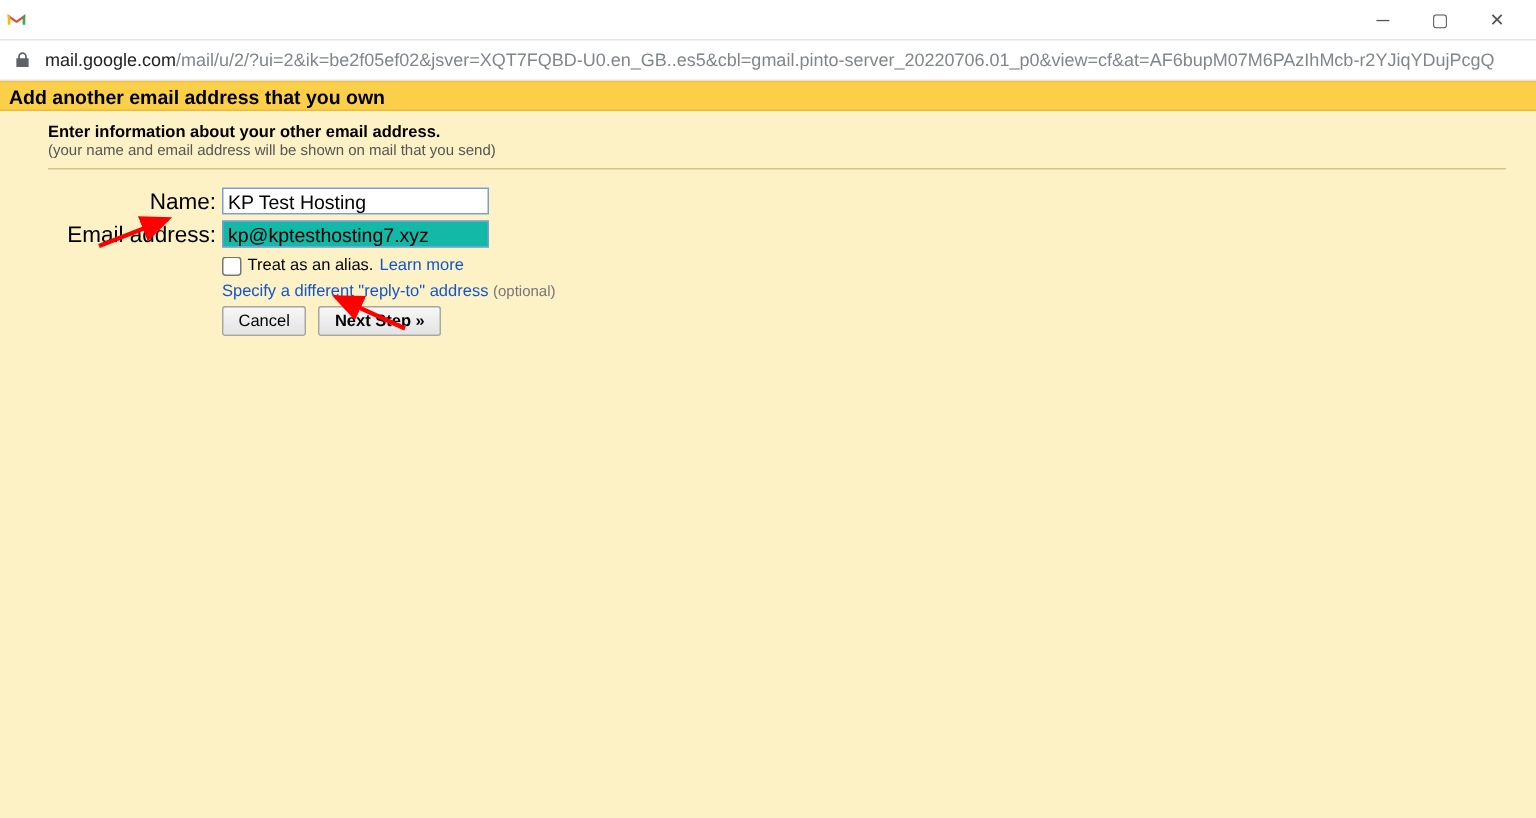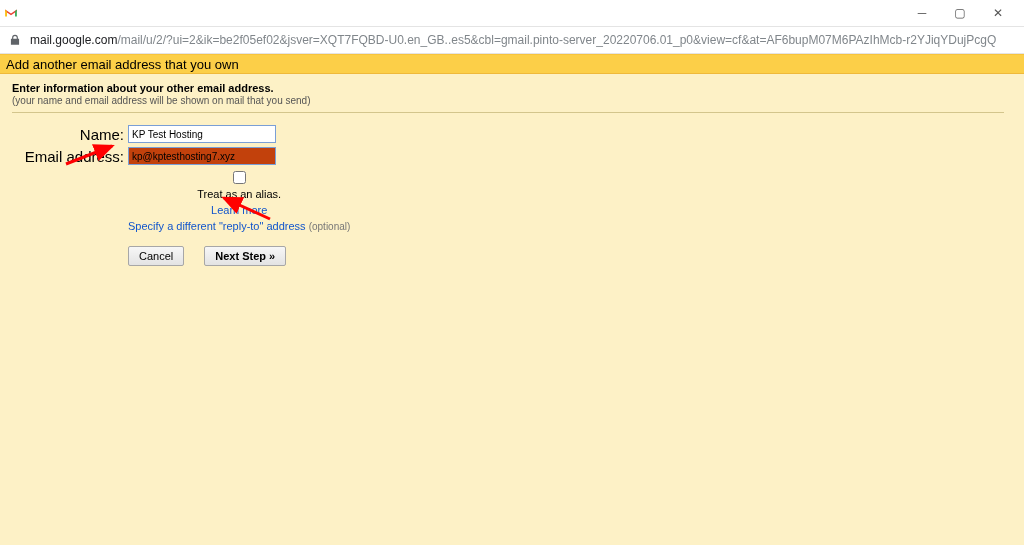--- a/index.html
+++ b/index.html
@@ -68,27 +68,27 @@
       overflow: hidden;
       position: relative;
     }
     .yellowbar {
       background: #fccf48;
       height: 20px;
       display: flex;
       align-items: center;
       padding-left: 6px;
       font-size: 13px;
-      font-weight: normal;
+      font-weight: bold;
       color: #000;
       border-top: 1px solid #f7c43c;
       border-bottom: 1px solid #efb93a;
     }
     .content {
-      padding: 8px 20px 0 12px;
+      padding: 8px 20px 0 32px;
     }
     .intro {
       font-weight: bold;
       font-size: 11px;
       color: #000;
     }
     .subintro {
       font-size: 10px;
       color: #555;
       margin-top: 1px;
@@ -105,51 +105,49 @@
       vertical-align: middle;
       padding: 2px 4px 2px 0;
       white-space: nowrap;
       color: #000;
       font-size: 15px;
     }
     td.field {
       padding: 2px 0;
     }
     input[type="text"] {
-      width: 148px;
+      width: 178px;
       height: 18px;
-      font-size: 10px;
+      font-size: 13px;
       padding: 1px 3px;
       border: 1px solid #7a9fd6;
       background: #fff;
       color: #000;
     }
     input[type="text"].hl {
-      background: #c2410c;
+      background: #14b8a6;
     }
     .aliasrow {
       display: flex;
-      align-items: center;
       gap: 4px;
       font-size: 11px;
       padding-top: 2px;
-      flex-direction: column;
     }
     .aliasrow a, .replyrow a { color: #1155cc; cursor: pointer; }
     .replyrow {
       font-size: 11px;
       padding-top: 4px;
     }
     .replyrow .opt { color: #777; font-size: 10px; }
 
     .btnrow {
-      margin-top: 12px;
+      margin-top: 2px;
       margin-left: 116px;
       display: flex;
-      gap: 20px;
+      gap: 8px;
     }
     button.gbtn {
       font-family: Arial, Helvetica, sans-serif;
       font-size: 11px;
       padding: 3px 10px;
       background: linear-gradient(#f7f7f7, #e3e3e3);
       border: 1px solid #a7a7a7;
       border-radius: 2px;
       cursor: pointer;
       color: #000;

